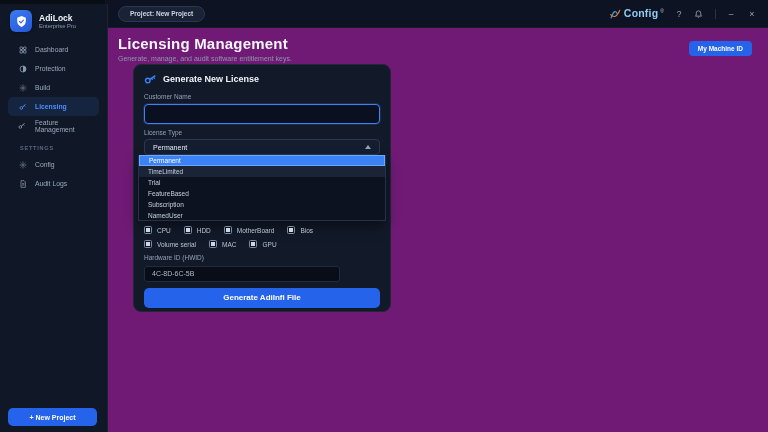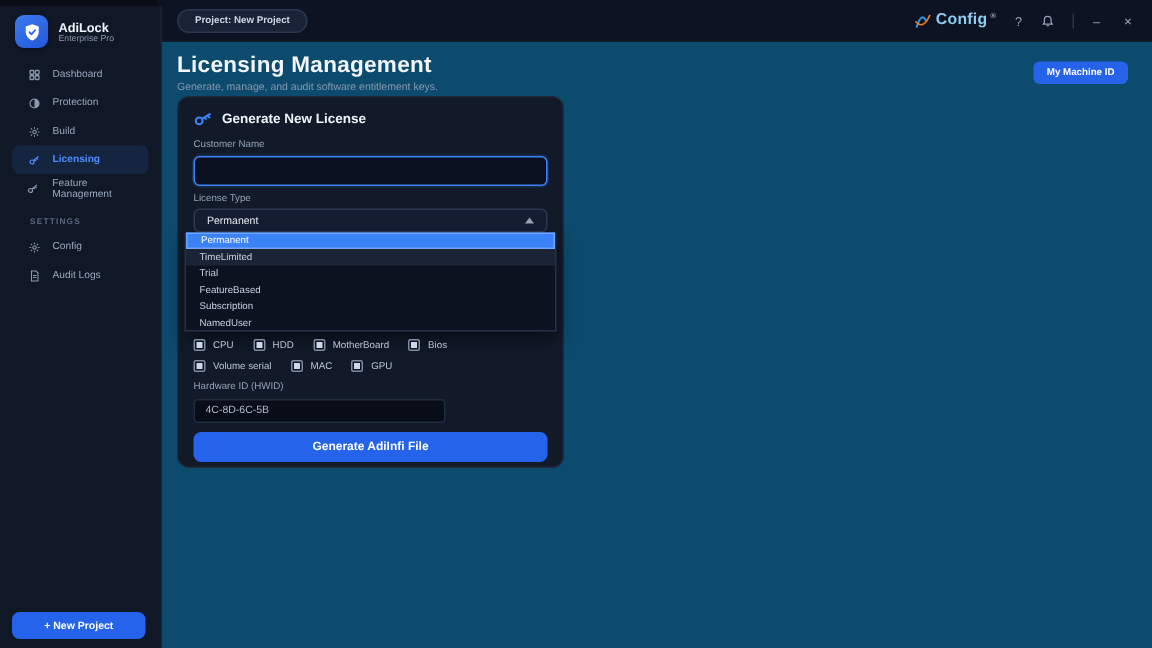--- a/index.html
+++ b/index.html
@@ -55,33 +55,33 @@
     padding:10px 0 4px 12px; font-size:5.5px; font-weight:bold;
     letter-spacing:.8px; color:#5b6880;
   }
   .new-project-btn {
     position:absolute; left:8px; bottom:10px; width:89px; height:18px;
     background:#2563eb; border:none; border-radius:5px;
     color:#fff; font-size:7px; font-weight:bold; cursor:pointer;
     font-family:"Liberation Sans", sans-serif;
   }
   
-  .main { position:absolute; left:105px; top:28px; right:0; bottom:0; background:#0c4a6e; }
+  .main { position:absolute; left:105px; top:28px; right:0; bottom:0; background:#701a75; }
   .page-header { position:relative; padding:7px 16px 0 13px; }
   .page-title { font-size:15px; font-weight:bold; color:#f2f5fa; letter-spacing:.2px; }
   .page-subtitle { font-size:7px; color:#8b98ad; margin-top:3px; }
   .machine-id-btn {
     position:absolute; right:16px; top:13px; height:15px; padding:0 9px;
     background:#2563eb; border:none; border-radius:4px;
     color:#fff; font-size:6.5px; font-weight:bold; cursor:pointer;
     font-family:"Liberation Sans", sans-serif;
   }
   
   .card {
-    position:absolute; left:13px; top:36px; width:258px; height:248px;
+    position:absolute; left:28px; top:36px; width:258px; height:248px;
     background:#121a2a; border:1px solid #1f2839; border-radius:8px;
     padding:8px 10px 0 10px;
   }
   .card-header { display:flex; align-items:center; gap:6px; height:12px; }
   .card-title { font-size:9px; font-weight:bold; color:#f0f4fa; }
   .field-label { font-size:6.5px; color:#93a1b5; height:8px; line-height:8px; }
   .lbl-customer { margin-top:8px; }
   .input-customer {
     margin-top:3px; width:100%; height:20px;
     background:#0a1020; border:1px solid #3b82f6; border-radius:4px;
@@ -119,21 +119,21 @@
   .check-item { display:flex; align-items:center; gap:5px; cursor:pointer; }
   .checkbox {
     width:8px; height:8px; border:1px solid #7e8ca3; border-radius:1.5px;
     background:#0d1422; display:flex; align-items:center; justify-content:center;
   }
   .checkbox::after { content:""; width:4px; height:4px; background:#cfd8e6; }
   .check-label { font-size:6.5px; color:#b9c4d4; }
   
   .lbl-hwid { margin-top:4px; }
   .input-hwid {
-    margin-top:2px; width:168px; height:16px;
+    margin-top:2px; width:196px; height:16px;
     background:#080d18; border:1px solid #212b40; border-radius:3px;
     color:#aeb9cb; font-size:7px; padding:0 7px;
     font-family:"Liberation Sans", sans-serif;
   }
   .generate-btn {
     margin-top:6px; width:100%; height:20px;
     background:#2563eb; border:none; border-radius:5px;
     color:#fff; font-size:8px; font-weight:bold; cursor:pointer;
     font-family:"Liberation Sans", sans-serif;
   }

